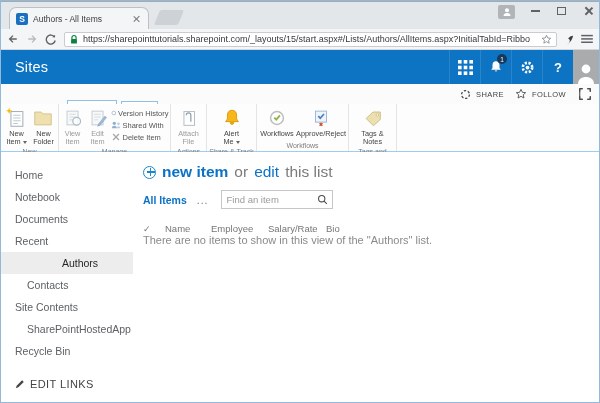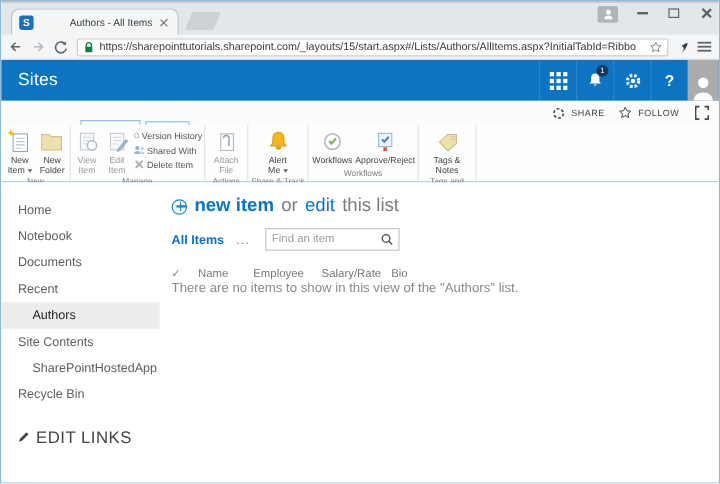--- a/index.html
+++ b/index.html
@@ -3,21 +3,21 @@
 <meta charset="utf-8">
 <style>
   html,body{margin:0;padding:0;width:600px;height:403px;overflow:hidden;background:#fff;
     font-family:"Liberation Sans",sans-serif;-webkit-font-smoothing:antialiased;}
   *{box-sizing:border-box;}
   .window{position:relative;width:600px;height:403px;border:1px solid #93b9da;background:#fff;overflow:hidden;}
 
   
   .titlebar{position:absolute;top:0;left:0;right:0;height:28px;background:#e4e7e9;border-top:1px solid #a7abae;}
   .tab{position:absolute;left:8px;top:5px;width:140px;height:23px;background:#f4f5f6;border:1px solid #bdc1c6;
-    border-bottom:none;border-radius:7px 7px 0 0;display:flex;align-items:center;padding:0 6px;gap:5px;text-align:right;}
+    border-bottom:none;border-radius:7px 7px 0 0;display:flex;align-items:center;padding:0 6px;gap:5px;}
   .favicon{width:12px;height:12px;background:#1a6fc0;border-radius:2px;color:#fff;font-size:8.5px;font-weight:bold;
     display:flex;align-items:center;justify-content:center;flex:0 0 auto;}
   .favicon::before{content:"S";}
   .tab-title{font-size:8.5px;color:#3c4043;white-space:nowrap;overflow:hidden;flex:1;}
   .tab-close{width:10px;height:10px;position:relative;flex:0 0 auto;cursor:pointer;}
   .tab-close::before,.tab-close::after{content:"";position:absolute;left:4px;top:1px;width:1.4px;height:8px;background:#76797c;}
   .tab-close::before{transform:rotate(45deg);}.tab-close::after{transform:rotate(-45deg);}
   .newtab-btn{position:absolute;left:156px;top:8px;width:24px;height:15px;background:#ced2d6;border-radius:2px;transform:skewX(-22deg);}
   .profile-btn{position:absolute;right:84px;top:3px;width:17px;height:14px;background:#b2b5b8;border-radius:2px;
     display:flex;align-items:center;justify-content:center;}
@@ -68,23 +68,23 @@
     border-top:3px solid #666;margin-left:2px;vertical-align:middle;}
   .smallcol{display:flex;flex-direction:column;justify-content:flex-start;gap:2px;padding-top:2px;}
   .rbtn-sm{display:flex;align-items:center;gap:2px;cursor:pointer;}
   .rbtn-sm .rlabel{font-size:7.5px;color:#555;white-space:nowrap;}
 
   
   .content{position:absolute;top:151px;left:0;right:0;bottom:0;background:#fff;display:flex;}
   .sidebar{width:132px;padding-top:12px;flex:0 0 auto;}
   .nav-item{height:22px;line-height:22px;padding-left:14px;font-size:10.5px;color:#5d6064;cursor:pointer;white-space:nowrap;}
   .nav-item.sub{padding-left:26px;}
-  .nav-item.selected{background:#ededed;color:#262626;}
+  .nav-item.selected{background:#ededed;color:#262626;text-align:center;}
   .edit-links{margin-top:16px;padding-left:14px;display:flex;align-items:center;gap:5px;cursor:pointer;}
-  .edit-links span{font-size:14px;letter-spacing:.4px;color:#444;}
+  .edit-links span{font-size:11px;letter-spacing:.4px;color:#444;}
 
   .main{flex:1;padding:11px 0 0 10px;}
   .heading-row{display:flex;align-items:center;gap:6px;}
   .add-icon{width:13px;height:13px;border:1.5px solid #1c87c9;border-radius:50%;position:relative;flex:0 0 auto;}
   .add-icon::before,.add-icon::after{content:"";position:absolute;background:#1c87c9;}
   .add-icon::before{left:2.5px;top:4.7px;width:8px;height:1.6px;}
   .add-icon::after{left:5.7px;top:1.5px;width:1.6px;height:8px;}
   .heading-row .link{color:#0b72c6;font-size:15.5px;cursor:pointer;}
   .heading-row .bold{font-weight:bold;}
   .heading-row .plain{color:#7b7b7b;font-size:15.5px;}
@@ -390,20 +390,21 @@
   </div>
 
   <div class="content">
 
     <nav class="sidebar">
       <div class="nav-item">Home</div>
       <div class="nav-item">Notebook</div>
       <div class="nav-item">Documents</div>
       <div class="nav-item">Recent</div>
       <div class="nav-item sub selected">Authors</div>
+      <div class="nav-item sub">Contacts</div>
       <div class="nav-item">Site Contents</div>
       <div class="nav-item sub">SharePointHostedApp</div>
       <div class="nav-item">Recycle Bin</div>
       <div class="edit-links">
         <svg width="10" height="10" viewBox="0 0 12 12">
           <path d="M1 11l1-3 6.5-6.5 2 2L4 10z" fill="#444"></path>
         </svg>
         <span>EDIT LINKS</span>
       </div>
     </nav>

